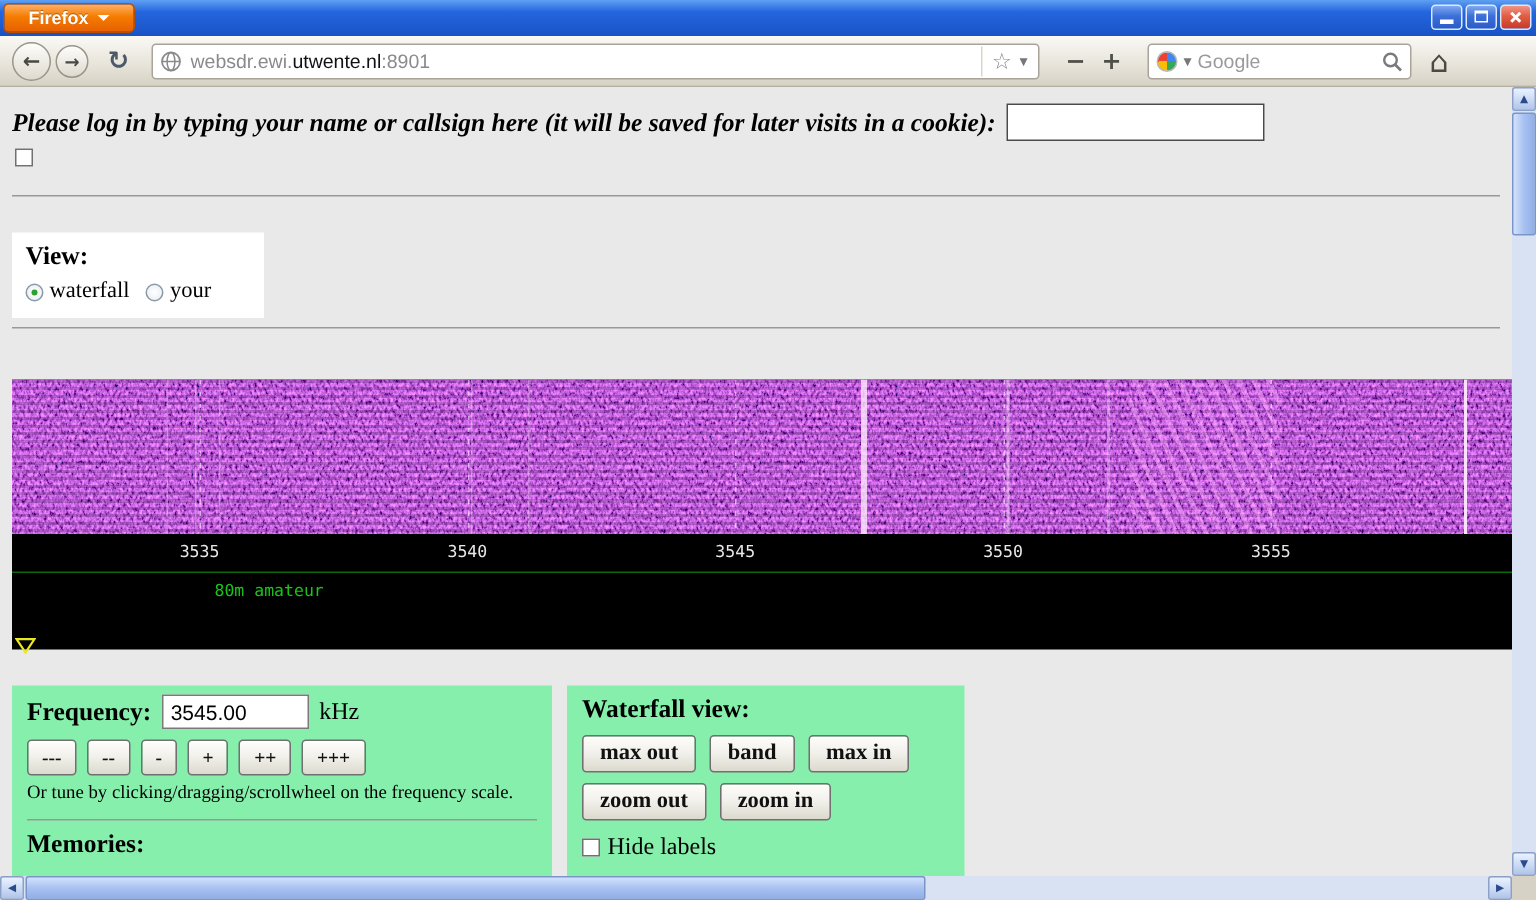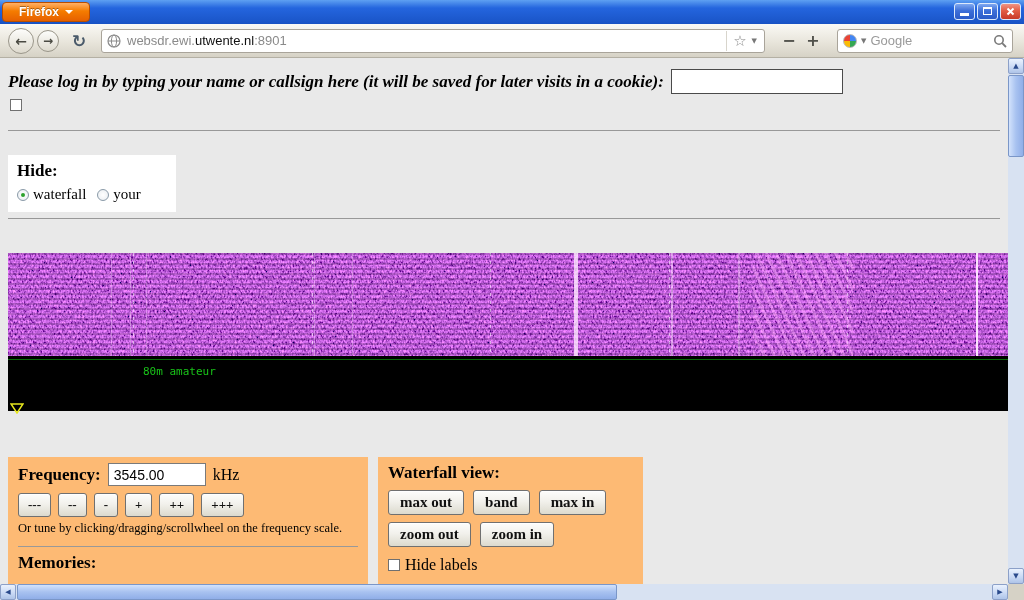--- a/index.html
+++ b/index.html
@@ -26,21 +26,21 @@
   .toolbar{position:absolute;left:0;top:24px;width:1024px;height:34px;
     background:linear-gradient(180deg,#FAF9F5,#E8E5DB 55%,#D6D2C6);border-bottom:1px solid #B4B0A4;
     display:flex;align-items:center;padding:0 8px}
   .glyph{font-family:"DejaVu Sans",sans-serif;color:#4A4A42}
   .nav-btn{width:26px;height:26px;border-radius:50%;border:1px solid #9A968A;
     background:linear-gradient(180deg,#FDFDFB,#DEDACE);display:flex;align-items:center;justify-content:center;
     font:bold 14px "DejaVu Sans",sans-serif;color:#50504A;flex:none}
   .nav-btn.small{width:22px;height:22px;margin-left:3px;font-size:12px}
   .refresh-btn{width:24px;height:24px;border:none;background:transparent;display:flex;align-items:center;justify-content:center;
     font:bold 17px "DejaVu Sans",sans-serif;color:#4A5A6A;margin-left:8px;flex:none}
-  .url-bar{width:664px;height:24px;background:#fff;border:1px solid #A9A49A;border-radius:3px;
+  .url-bar{width:592px;height:24px;background:#fff;border:1px solid #A9A49A;border-radius:3px;
     display:flex;align-items:center;padding:0 5px;margin-left:10px;flex:none}
   .url-text{flex:1;color:#8A8A8A;margin-left:6px;white-space:nowrap;overflow:hidden;
     font:13px "Liberation Sans",sans-serif}
   .url-text .domain{color:#101010}
   .url-end{display:flex;align-items:center;gap:5px;border-left:1px solid #D8D5CC;padding:0 2px 0 6px;height:20px}
   .star{font-size:15px;color:#8A8A8A}
   .tiny-caret{font-size:7px;color:#777}
   .zoom-ctrl{font:bold 16px "DejaVu Sans",sans-serif;color:#50504A;width:24px;text-align:center;flex:none}
   .zoom-ctrl.first{margin-left:12px}
   .search-box{width:176px;height:24px;background:#fff;border:1px solid #A9A49A;border-radius:3px;
@@ -80,21 +80,21 @@
     background:repeating-linear-gradient(65deg,rgba(255,170,255,.5) 0 3px,rgba(120,0,160,0) 3px 9px)}
   .wf-scale{position:relative;width:1000px;height:22px;background:#000;overflow:hidden}
   .scale-label{position:absolute;top:5px;transform:translateX(-50%);
     font:11px "DejaVu Sans Mono",monospace;color:#E8E8E8}
   .wf-band{position:relative;width:1000px;height:55px;background:#000}
   .band-line{position:absolute;left:0;right:0;top:3px;height:1px;background:#0A6A0A}
   .band-label{position:absolute;left:13.5%;top:9px;font:11px "DejaVu Sans Mono",monospace;color:#19C319}
   .tune-marker{position:absolute;left:2px;bottom:-3px;width:14px;height:11px}
 
   
-  .panel{position:absolute;background:#fdba74}
+  .panel{position:absolute;background:#86efac}
   .panel.freq{left:8px;top:399px;width:360px;height:135px;padding:6px 10px}
   .panel.wfv{left:378px;top:399px;width:265px;height:128px;padding:6px 10px}
   .panel-title{font:bold 17px "Liberation Serif",serif}
   .freq-row{display:flex;align-items:center;gap:7px}
   .freq-input{width:98px;height:23px;border:1px solid #7A7A7A;font:14px "Liberation Sans",sans-serif;padding:1px 5px}
   .xp-btn{border:1px solid #707070;border-radius:3px;cursor:default;
     background:linear-gradient(180deg,#FDFDFB 0%,#F2F1EC 45%,#DCDACE 100%);
     font:bold 13px "Liberation Serif",serif;color:#111;padding:3px 9px;box-shadow:inset 0 1px 0 #fff}
   .step-row{display:flex;gap:7px;margin-top:7px}
   .hint{font:12.5px "Liberation Serif",serif;margin-top:4px;white-space:nowrap}
@@ -186,21 +186,21 @@
 
     <div class="login-row">
       <span>Please log in by typing your name or callsign here (it will be saved for later visits in a cookie):</span>
       <input class="login-input" value="" style="">
     </div>
     <span class="checkbox login-check"></span>
 
     <div class="rule r1"></div>
 
     <div class="view-box">
-      <div class="view-label">Hide:</div>
+      <div class="view-label">View:</div>
       <div class="view-options">
         <span class="radio checked"></span>
         <span>waterfall</span>
         <span class="radio opt2"></span>
         <span>your</span>
       </div>
     </div>
 
     <div class="rule r2"></div>
 
@@ -223,20 +223,27 @@
           <div class="signal" style="left: 12.2%; width: 0.12%; opacity: 0.35;"></div>
           <div class="signal" style="left: 13.8%; width: 0.1%; opacity: 0.3;"></div>
           <div class="signal" style="left: 30.6%; width: 0.1%; opacity: 0.3;"></div>
           <div class="signal" style="left: 34.4%; width: 0.12%; opacity: 0.3;"></div>
           <div class="signal" style="left: 56.6%; width: 0.35%; opacity: 0.8;"></div>
           <div class="signal" style="left: 66.3%; width: 0.2%; opacity: 0.45;"></div>
           <div class="signal" style="left: 73%; width: 0.15%; opacity: 0.35;"></div>
           <div class="signal" style="left: 96.8%; width: 0.22%; opacity: 0.95;"></div>
           <div class="wf-patch" style="left: 74.5%; width: 10%; opacity: 0.85;"></div>
         </div>
+      <div class="wf-scale">
+          <div class="scale-label" style="left: 12.5%;">3535</div>
+          <div class="scale-label" style="left: 30.3571%;">3540</div>
+          <div class="scale-label" style="left: 48.2143%;">3545</div>
+          <div class="scale-label" style="left: 66.0714%;">3550</div>
+          <div class="scale-label" style="left: 83.9286%;">3555</div>
+        </div>
       <div class="wf-band">
         <div class="band-line"></div>
         <div class="band-label">80m amateur</div>
         <svg class="tune-marker" viewBox="0 0 14 11">
           <polygon points="1,1 13,1 7,10" fill="none" stroke="#E8E81E" stroke-width="1.5"></polygon>
         </svg>
       </div>
     </div>
 
     <div class="panel freq">

